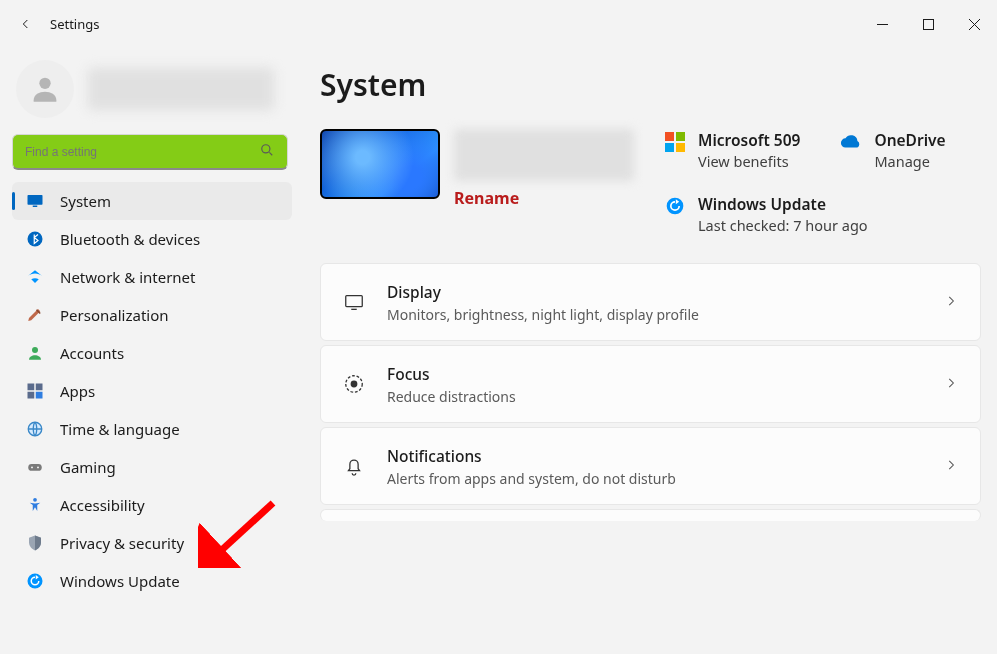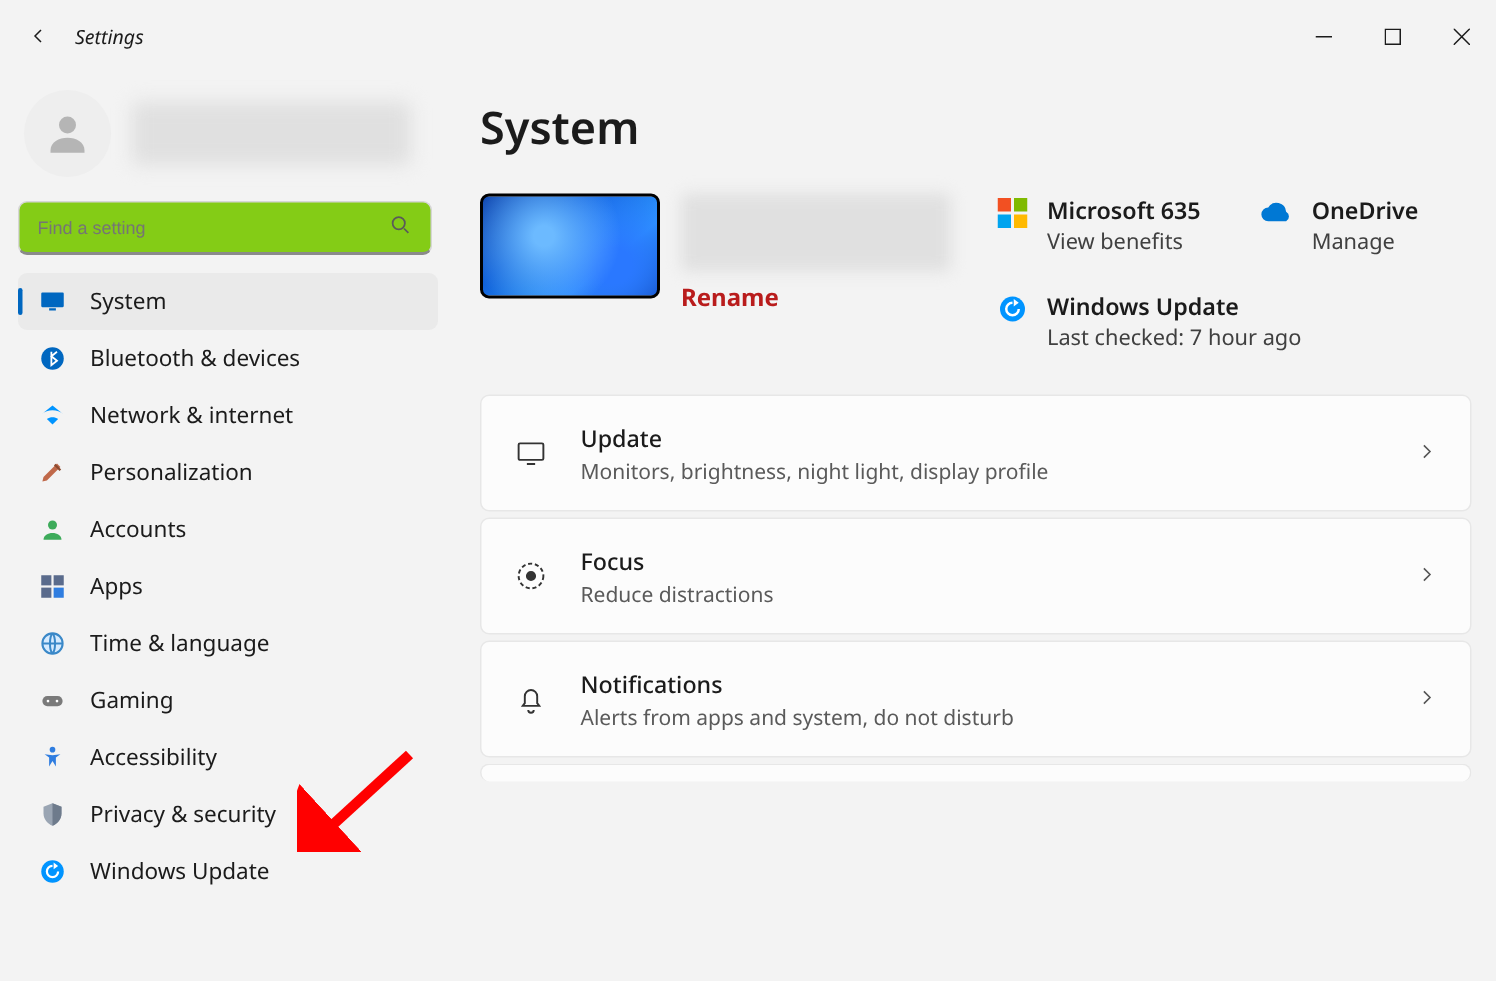--- a/index.html
+++ b/index.html
@@ -13,21 +13,20 @@
     overflow: hidden;
     position: relative;
   }
 
   
   .titlebar {
     height: 48px;
     display: flex;
     align-items: center;
     padding: 0 0 0 16px;
-    font-style: italic;
   }
   .titlebar .back {
     width: 20px; height: 20px;
     display: flex; align-items: center; justify-content: center;
     margin-right: 14px;
   }
   .titlebar .app-title { font-size: 13px; color: #1b1b1b; }
   .win-controls {
     margin-left: auto;
     display: flex;
@@ -377,21 +376,21 @@
         <div class="status-item">
           <div class="status-icon">
             <svg width="20" height="20" viewBox="0 0 20 20">
                 <rect x="0" y="0" width="9" height="9" fill="#f25022"></rect>
                 <rect x="11" y="0" width="9" height="9" fill="#7fba00"></rect>
                 <rect x="0" y="11" width="9" height="9" fill="#00a4ef"></rect>
                 <rect x="11" y="11" width="9" height="9" fill="#ffb900"></rect>
               </svg>
           </div>
           <div>
-            <div class="status-title">Microsoft 635</div>
+            <div class="status-title">Microsoft 509</div>
             <div class="status-sub">View benefits</div>
           </div>
         </div>
 
         <div class="status-item">
           <div class="status-icon">
             <svg width="22" height="22" viewBox="0 0 24 24" fill="#0078d4">
                 <path d="M6 18a5 5 0 010-10 7 7 0 0113 3 4 4 0 010 7H6z"></path>
               </svg>
           </div>
@@ -421,21 +420,21 @@
     <div class="cards">
 
       <div class="card">
         <div class="card-icon">
           <svg width="22" height="22" viewBox="0 0 24 24" fill="none" stroke="#333" stroke-width="1.4">
               <rect x="3" y="5" width="18" height="12" rx="1"></rect>
               <path d="M9 20h6"></path>
             </svg>
         </div>
         <div class="card-text">
-          <div class="card-title">Update</div>
+          <div class="card-title">Display</div>
           <div class="card-sub">Monitors, brightness, night light, display profile</div>
         </div>
         <div class="chev">
           <svg width="14" height="14" viewBox="0 0 24 24" fill="none" stroke="#555" stroke-width="1.8">
               <path d="M9 5l7 7-7 7"></path>
             </svg>
         </div>
       </div>
 
 

